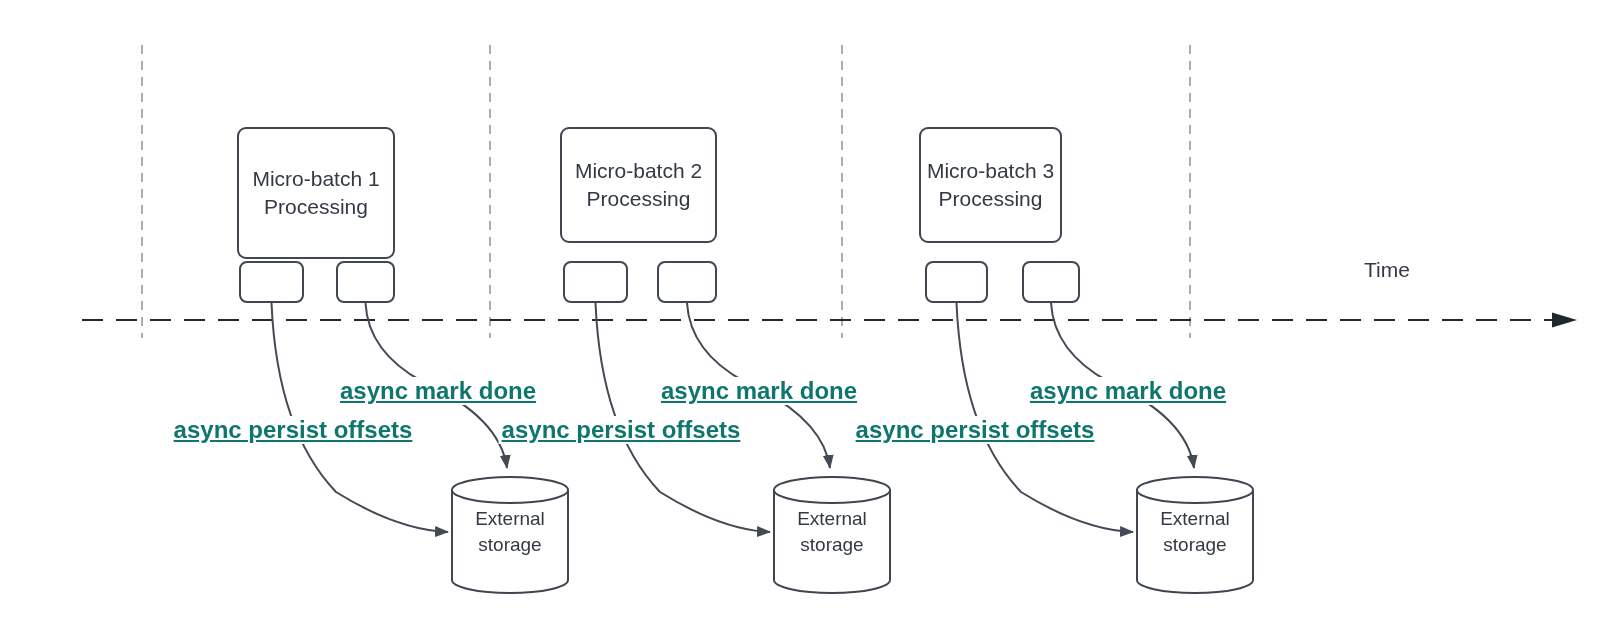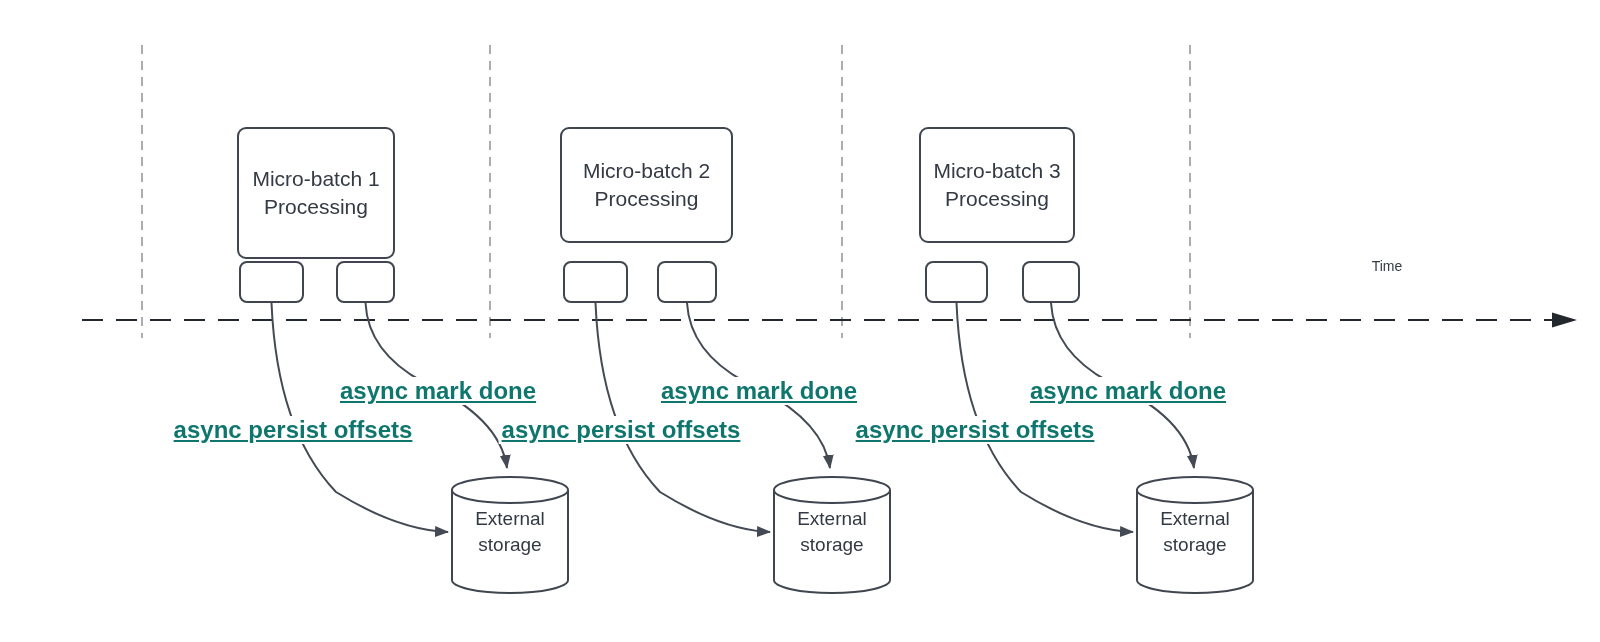--- a/index.html
+++ b/index.html
@@ -31,21 +31,21 @@
     font-size:24px;
     color:#0f766e;
     background:#ffffff;
     padding:0 3px;
     white-space:nowrap;
     text-decoration:underline;
   }
   .time-label{
     position:absolute;
     transform:translateX(-50%);
-    font-size:14px;
+    font-size:21px;
     color:#343a44;
   }
   .storage-label{
     position:absolute;
     transform:translateX(-50%);
     text-align:center;
     font-size:19px;line-height:1.35;
     color:#343a44;
     white-space:pre-line;
   }
@@ -92,25 +92,25 @@
     <path d="M687,303 Q690,352 745,382 Q823,417 830,468" fill="none" stroke="#434a54" stroke-width="2" marker-end="url(#arrow)"></path>
 
     <path d="M956.5,303 Q962,430 1021,492 Q1082,530 1133,532" fill="none" stroke="#434a54" stroke-width="2" marker-end="url(#arrow)"></path>
     <path d="M1051,303 Q1054,352 1109,382 Q1187,417 1194,468" fill="none" stroke="#434a54" stroke-width="2" marker-end="url(#arrow)"></path>
   </svg>
 
   <div class="node" style="left:237px;top:127px;width:158px;height:132px">
     <span>Micro-batch 1
 Processing</span>
   </div>
-  <div class="node" style="left:560px;top:127px;width:173px;height:116px">
+  <div class="node" style="left:560px;top:127px;width:157px;height:116px">
     <span>Micro-batch 2
 Processing</span>
   </div>
-  <div class="node" style="left:919px;top:127px;width:156px;height:116px">
+  <div class="node" style="left:919px;top:127px;width:143px;height:116px">
     <span>Micro-batch 3
 Processing</span>
   </div>
 
   <div class="node small" style="left:239px;top:261px;width:65px;height:42px"></div>
   <div class="node small" style="left:336px;top:261px;width:59px;height:42px"></div>
   <div class="node small" style="left:563px;top:261px;width:65px;height:42px"></div>
   <div class="node small" style="left:657px;top:261px;width:60px;height:42px"></div>
   <div class="node small" style="left:925px;top:261px;width:63px;height:42px"></div>
   <div class="node small" style="left:1022px;top:261px;width:58px;height:42px"></div>

